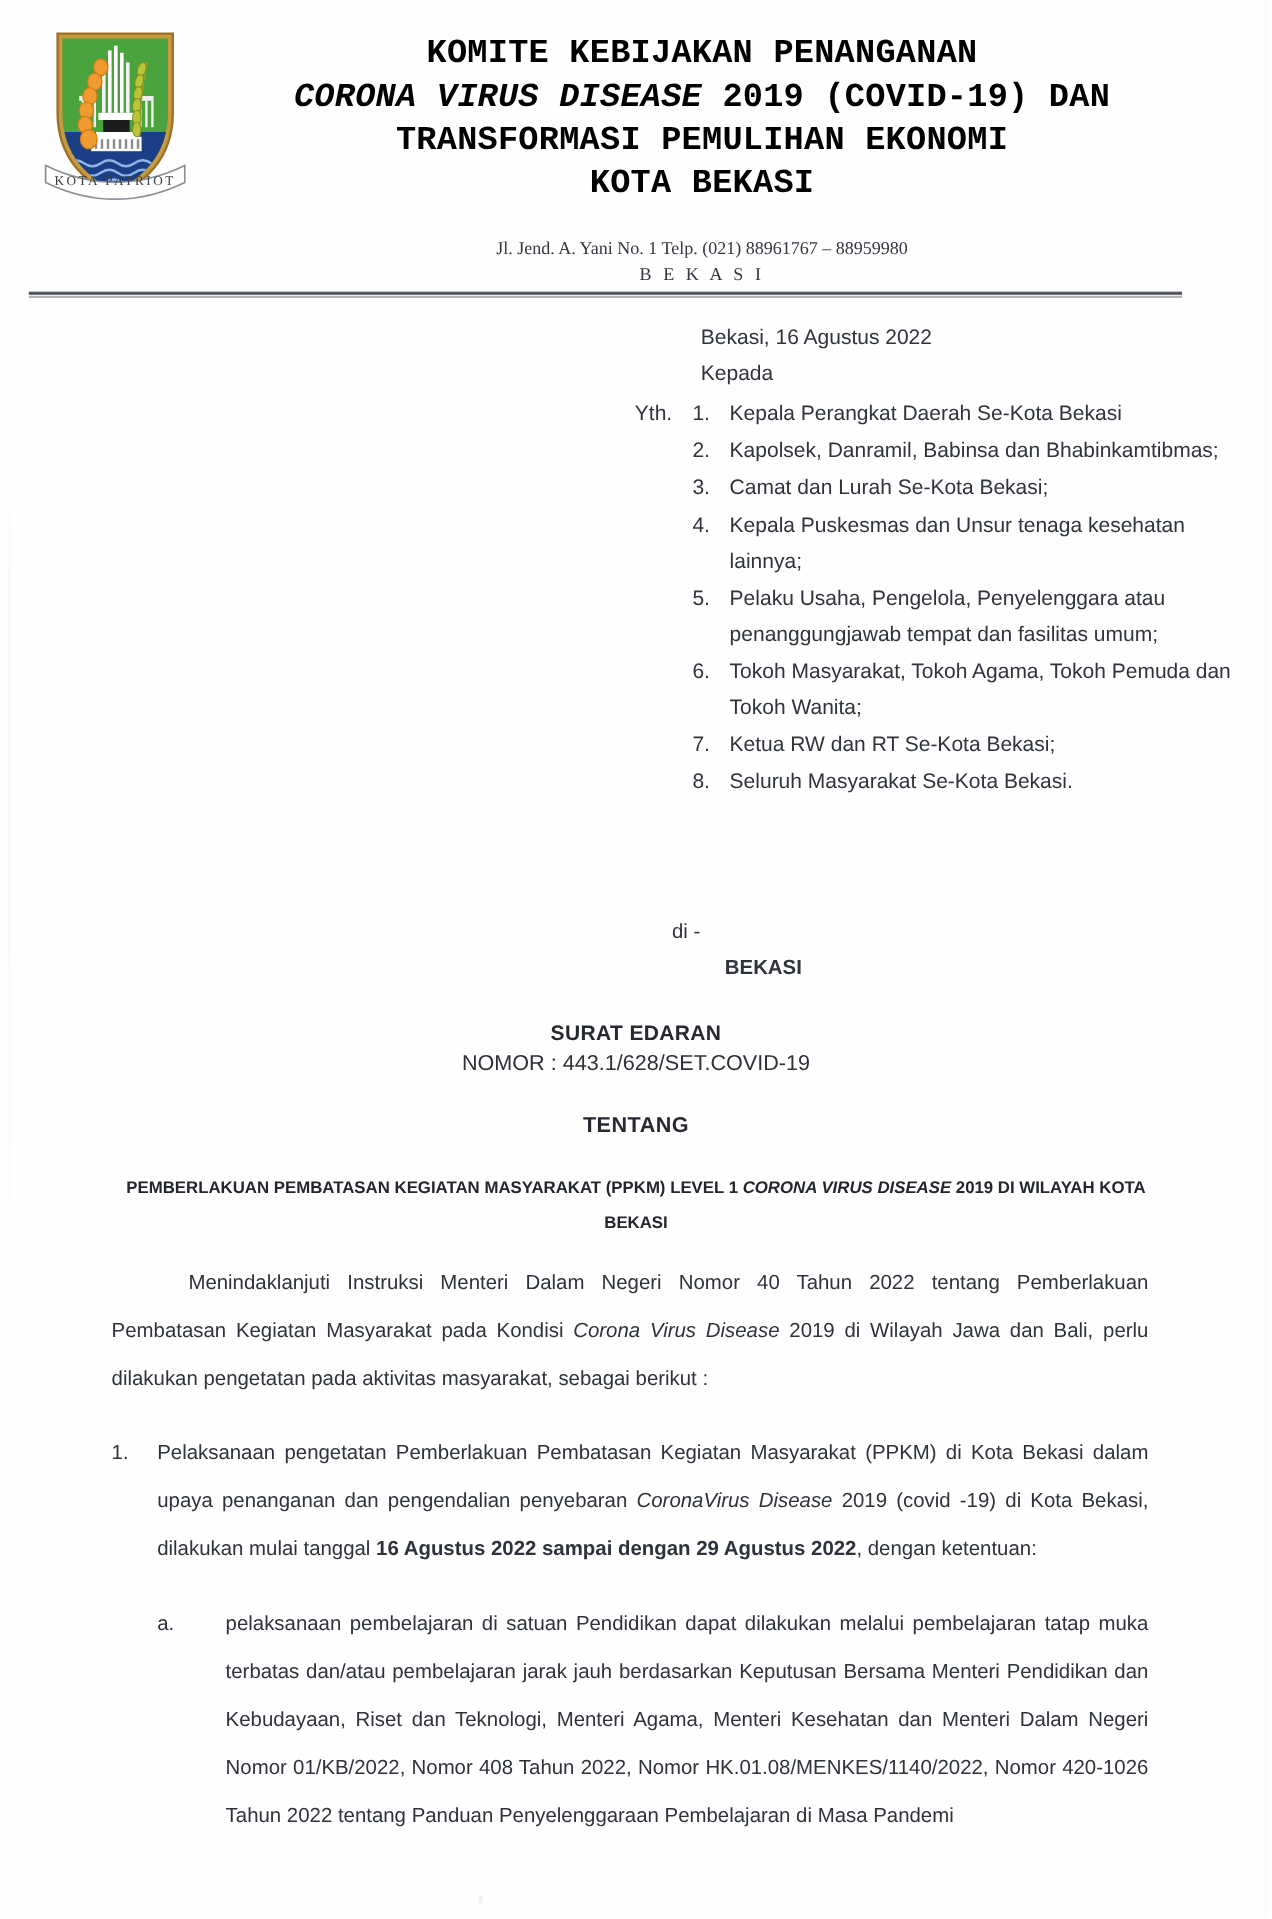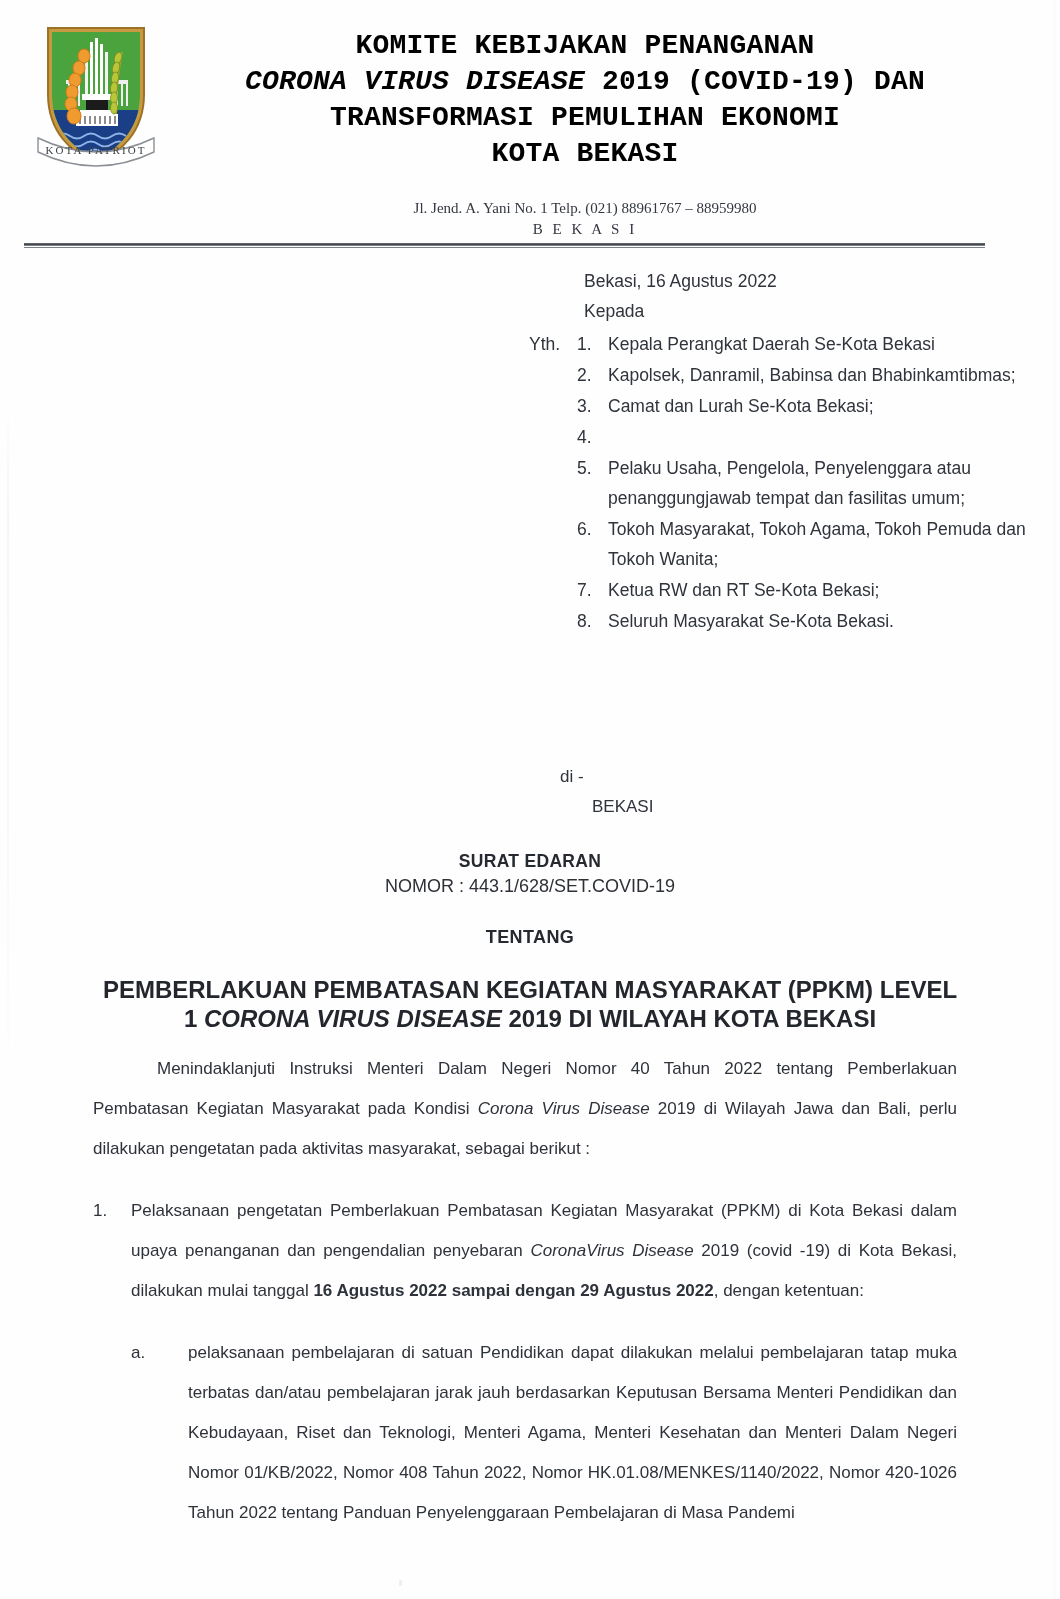--- a/index.html
+++ b/index.html
@@ -147,21 +147,21 @@
 
   .di-block {
     position: absolute;
     left: 560px;
     top: 762px;
     font-size: 17px;
     line-height: 30px;
     color: #2f333b;
   }
   .di-block .di { margin-left: 0px; }
-  .di-block .bek { margin-left: 32px; }
+  .di-block .bek { margin-left: 44px; font-weight: bold; }
 
   
   .doc-title {
     position: absolute;
     left: 80px;
     top: 849px;
     width: 900px;
     text-align: center;
   }
   .se-title {
@@ -179,21 +179,21 @@
   }
   .tentang {
     margin-top: 28px;
     font-size: 18px;
     font-weight: bold;
     letter-spacing: 0.4px;
     color: #26292f;
   }
   .subject {
     margin-top: 27px;
-    font-size: 24px;
+    font-size: 14px;
     font-weight: bold;
     line-height: 29px;
     color: #23262c;
     padding: 0 22px;
   }
   .subject i { font-style: italic; }
 
   
   .body-wrap {
     position: absolute;
@@ -369,20 +369,21 @@
         <span class="recip-text">Kapolsek, Danramil, Babinsa dan Bhabinkamtibmas;</span>
       </li>
       <li class="recip-row">
         <span class="recip-yth"></span>
         <span class="recip-num">3.</span>
         <span class="recip-text">Camat dan Lurah Se-Kota Bekasi;</span>
       </li>
       <li class="recip-row">
         <span class="recip-yth"></span>
         <span class="recip-num">4.</span>
+        <span class="recip-text">Kepala Puskesmas dan Unsur tenaga kesehatan lainnya;</span>
       </li>
       <li class="recip-row">
         <span class="recip-yth"></span>
         <span class="recip-num">5.</span>
         <span class="recip-text">Pelaku Usaha, Pengelola, Penyelenggara atau penanggungjawab tempat dan fasilitas umum;</span>
       </li>
       <li class="recip-row">
         <span class="recip-yth"></span>
         <span class="recip-num">6.</span>
         <span class="recip-text">Tokoh Masyarakat, Tokoh Agama, Tokoh Pemuda dan Tokoh Wanita;</span>

